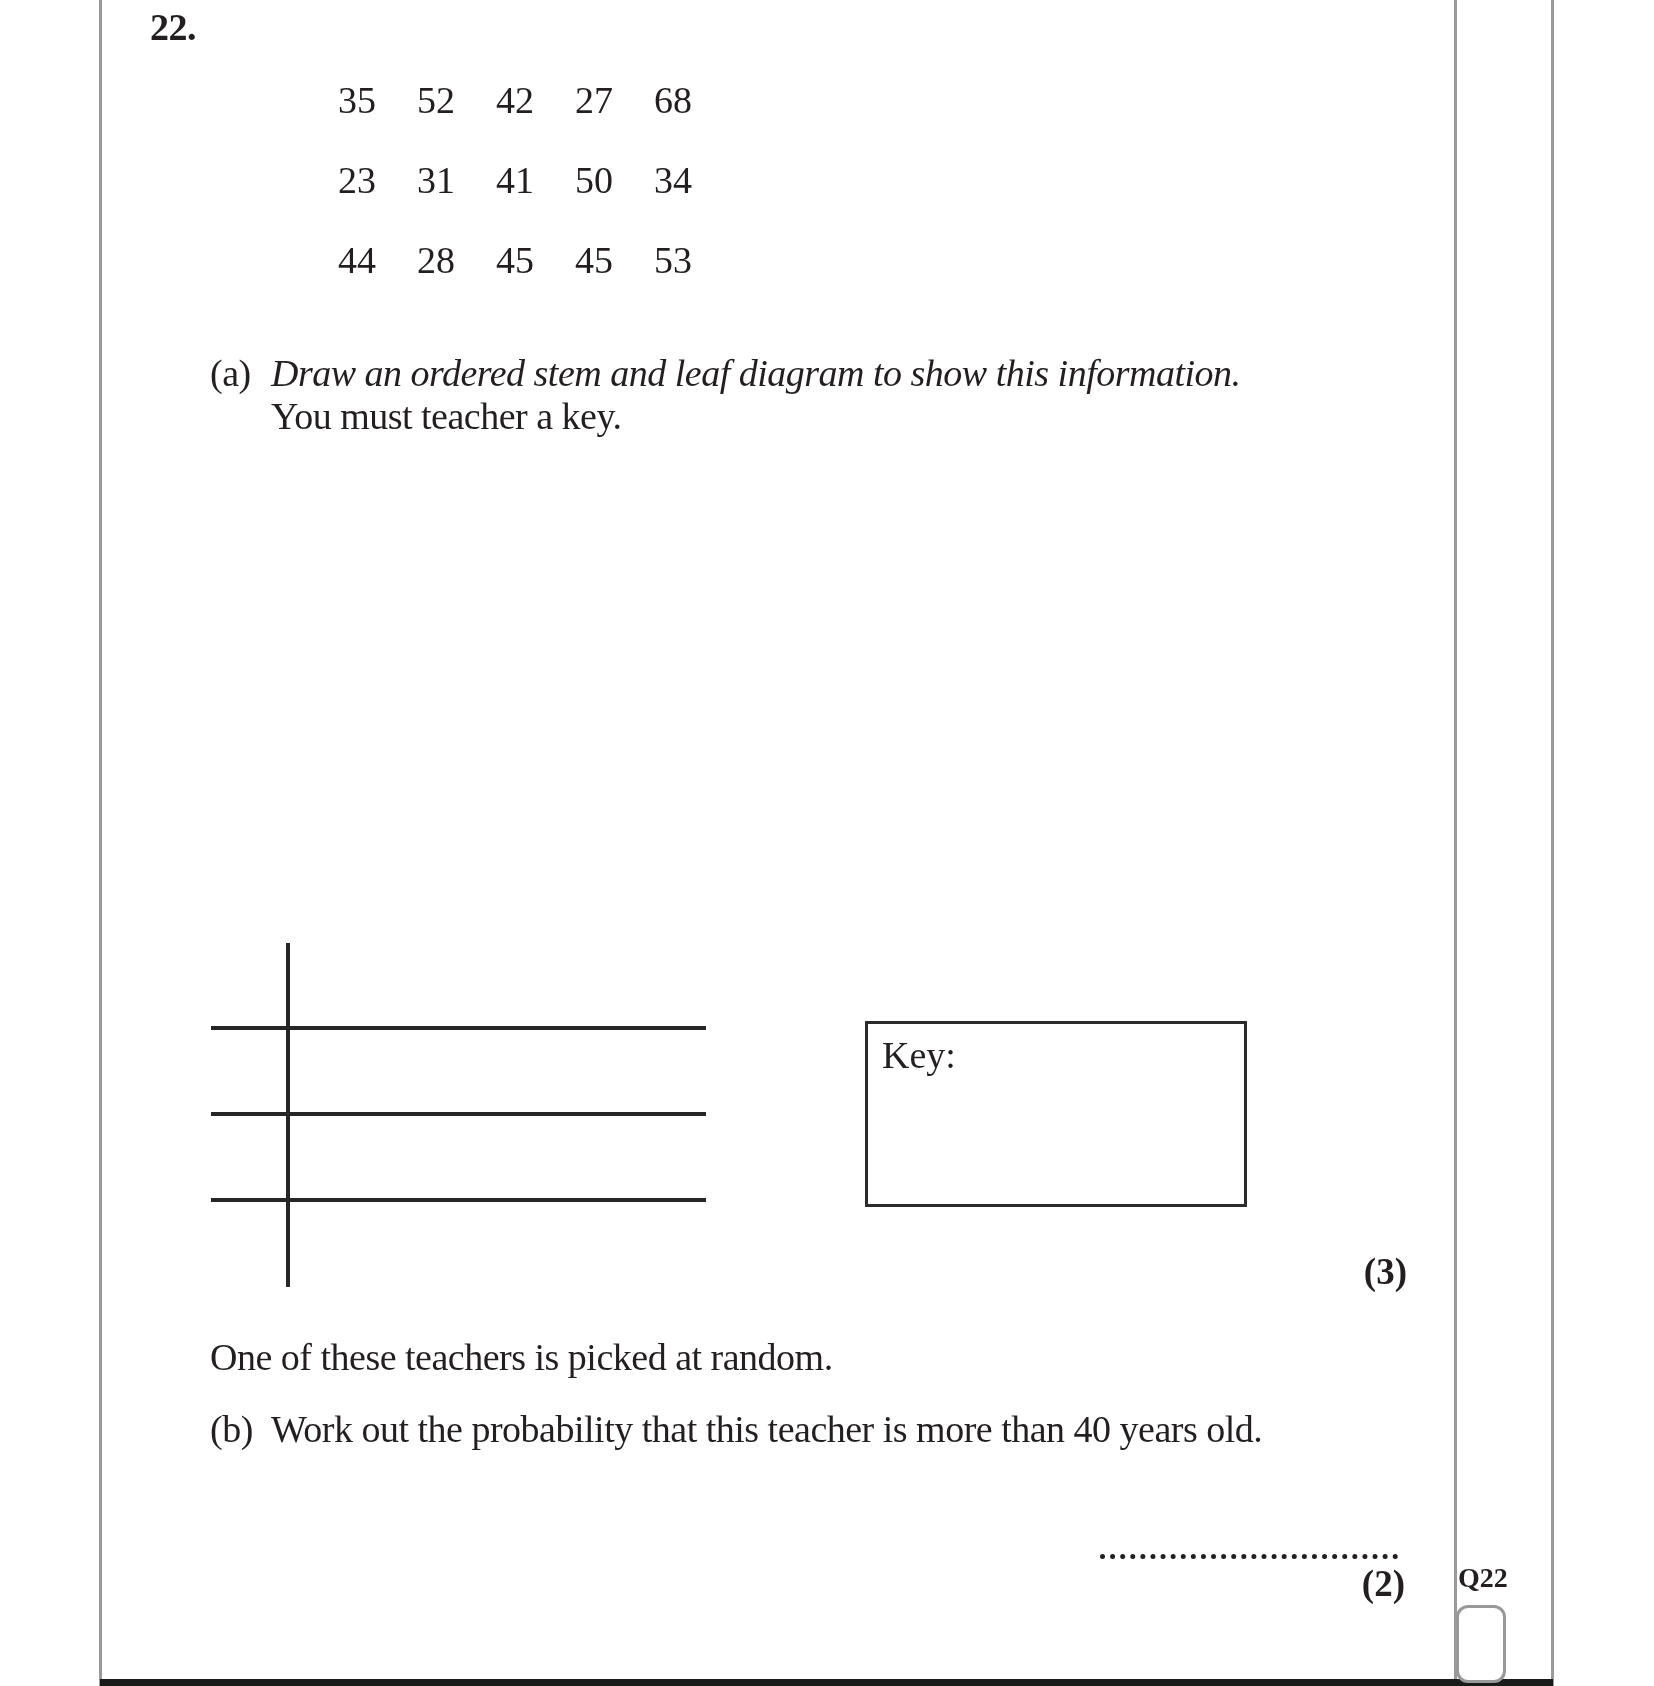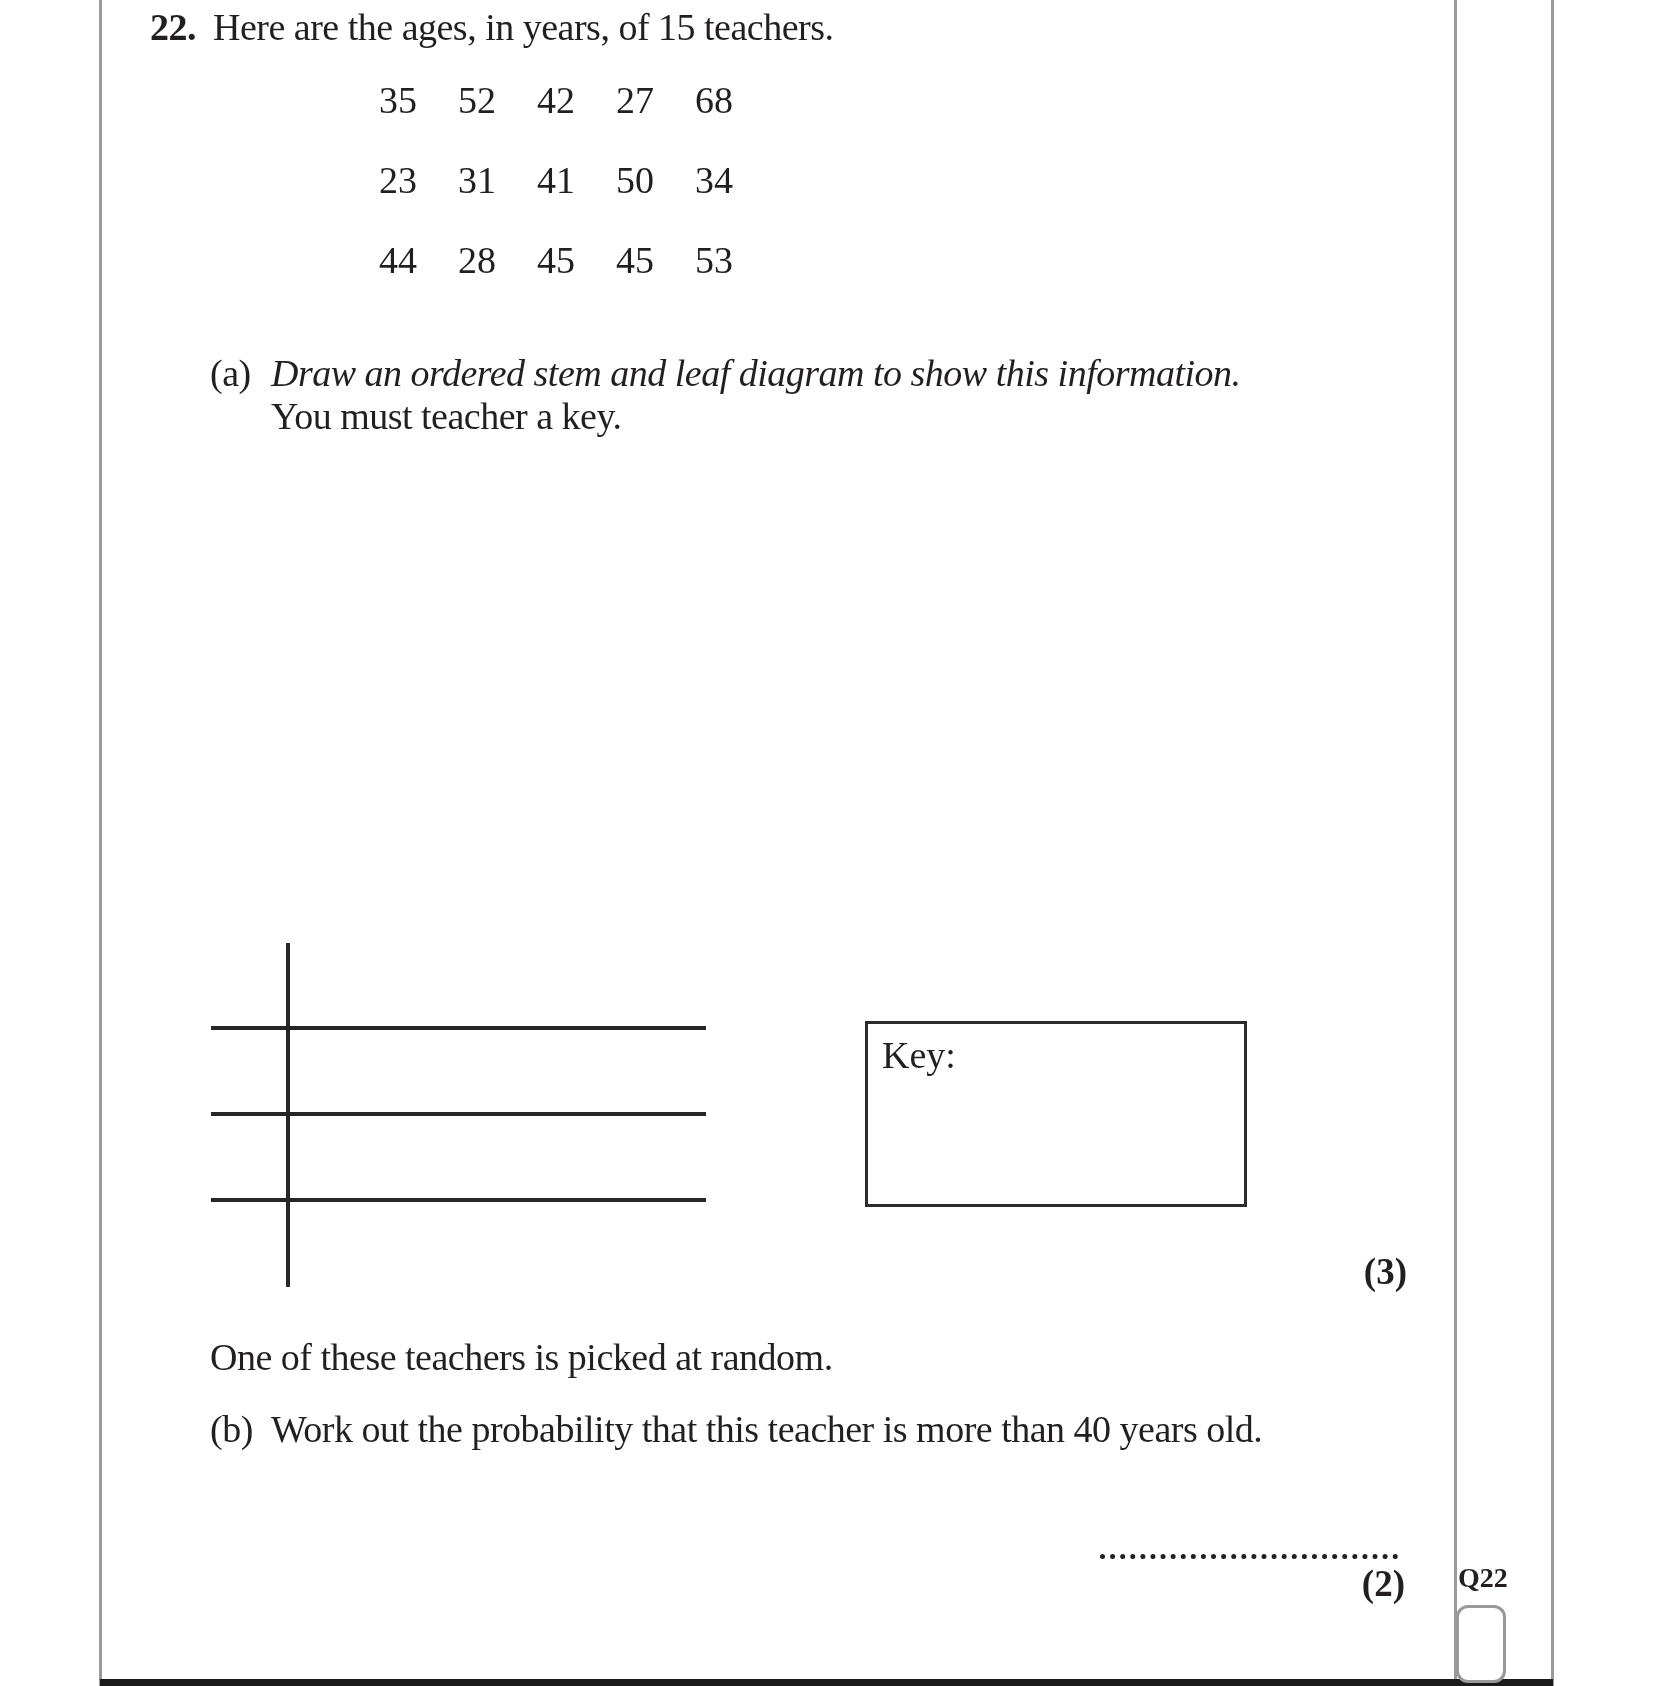--- a/index.html
+++ b/index.html
@@ -22,21 +22,21 @@
   .q-intro  { left:213px; top:4px; }
 
   
   .ages-grid {
     left:338px; top:78px;
     display:grid;
     grid-template-columns:repeat(5, 79px);
     grid-auto-rows:80px;
     font-size:38px; line-height:44px;
   }
-  .ages-grid span { white-space:nowrap;text-align:right; }
+  .ages-grid span { white-space:nowrap; }
 
   
   .pa-label { left:210px; top:350px; }
   .pa-line1 { left:271px; top:350px;font-style:italic; }
   .pa-line2 { left:271px; top:393px; }
 
   
   .stem-leaf { left:195px; top:935px; width:525px; height:360px; }
   .sl-line { position:absolute; background:#262626; }
   .sl-v  { left:91px;  top:8px;   width:4px;   height:344px; }
@@ -80,21 +80,20 @@
 <body>
 
 <div class="page">
 
   <div class="vrule" style="left:99px;"></div>
   <div class="vrule" style="left:1454px;"></div>
   <div class="vrule" style="left:1551px;"></div>
   <div class="abs bottom-bar"></div>
 
   <span class="abs txt bold q-number">22.</span>
-  <span class="abs txt q-intro">Here are the ages, in years, of 15 teachers.</span>
 
   <div class="abs ages-grid">
     <span>35</span>
     <span>52</span>
     <span>42</span>
     <span>27</span>
     <span>68</span>
     <span>23</span>
     <span>31</span>
     <span>41</span>

